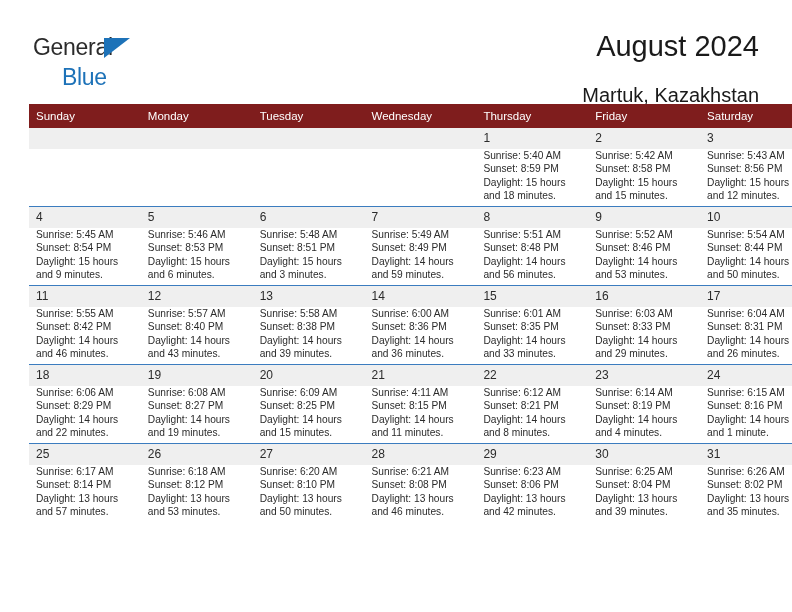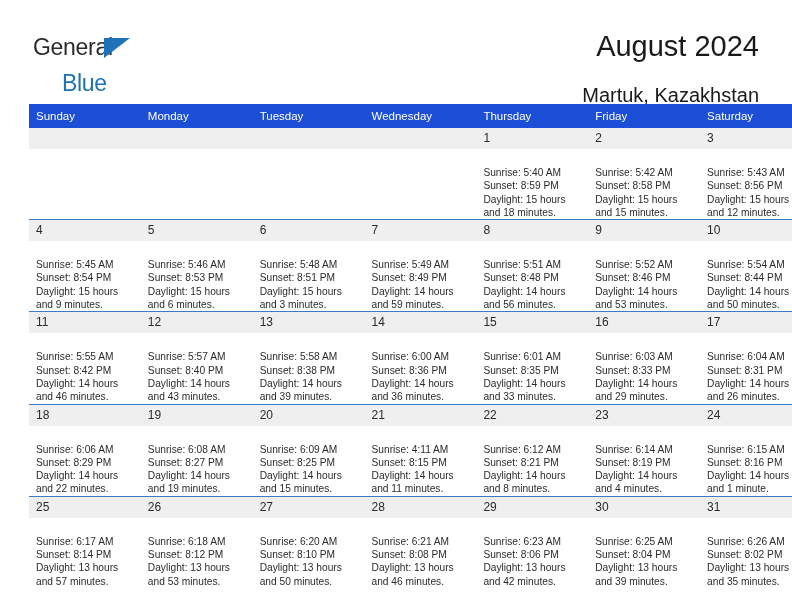--- a/index.html
+++ b/index.html
@@ -49,21 +49,21 @@
     position: absolute;
     left: 71px;
     top: 2px;
     width: 0;
     height: 0;
     border-left: 26px solid #1d72b8;
     border-bottom: 20px solid transparent;
   }
   .logo-row2 {
     display: block;
-    margin-top: 12px;
+    margin-top: 6px;
     margin-left: 29px;
     font-size: 23px;
     color: #1d72b8;
     letter-spacing: -0.3px;
   }
   .title-block {
     position: absolute;
     right: 33px;
     top: 28px;
     text-align: right;
@@ -85,21 +85,21 @@
   
   .calendar {
     position: absolute;
     left: 29px;
     top: 104px;
     width: 734px;
     border-collapse: collapse;
     table-layout: fixed;
   }
   .calendar th {
-    background: #1d4ed8;
+    background: #7f1d1d;
     color: #ffffff;
     font-size: 11.5px;
     font-weight: normal;
     text-align: left;
     padding: 6px 0 6px 7px;
     height: 12px;
     border: none;
     width: 104.85px;
   }
   .calendar td {
@@ -119,21 +119,21 @@
     font-size: 12px;
     color: #2b2b2b;
     padding: 4px 0 4px 7px;
     height: 13px;
     line-height: 13px;
   }
   .cell-empty .daynum {
     color: transparent;
   }
   .info {
-    padding: 17px 6px 0 7px;
+    padding: 0 6px 0 7px;
     font-size: 10.2px;
     line-height: 13.3px;
     color: #2b2b2b;
   }
   .info div {
     white-space: nowrap;
   }
 </style>
 </head>
 <body>

